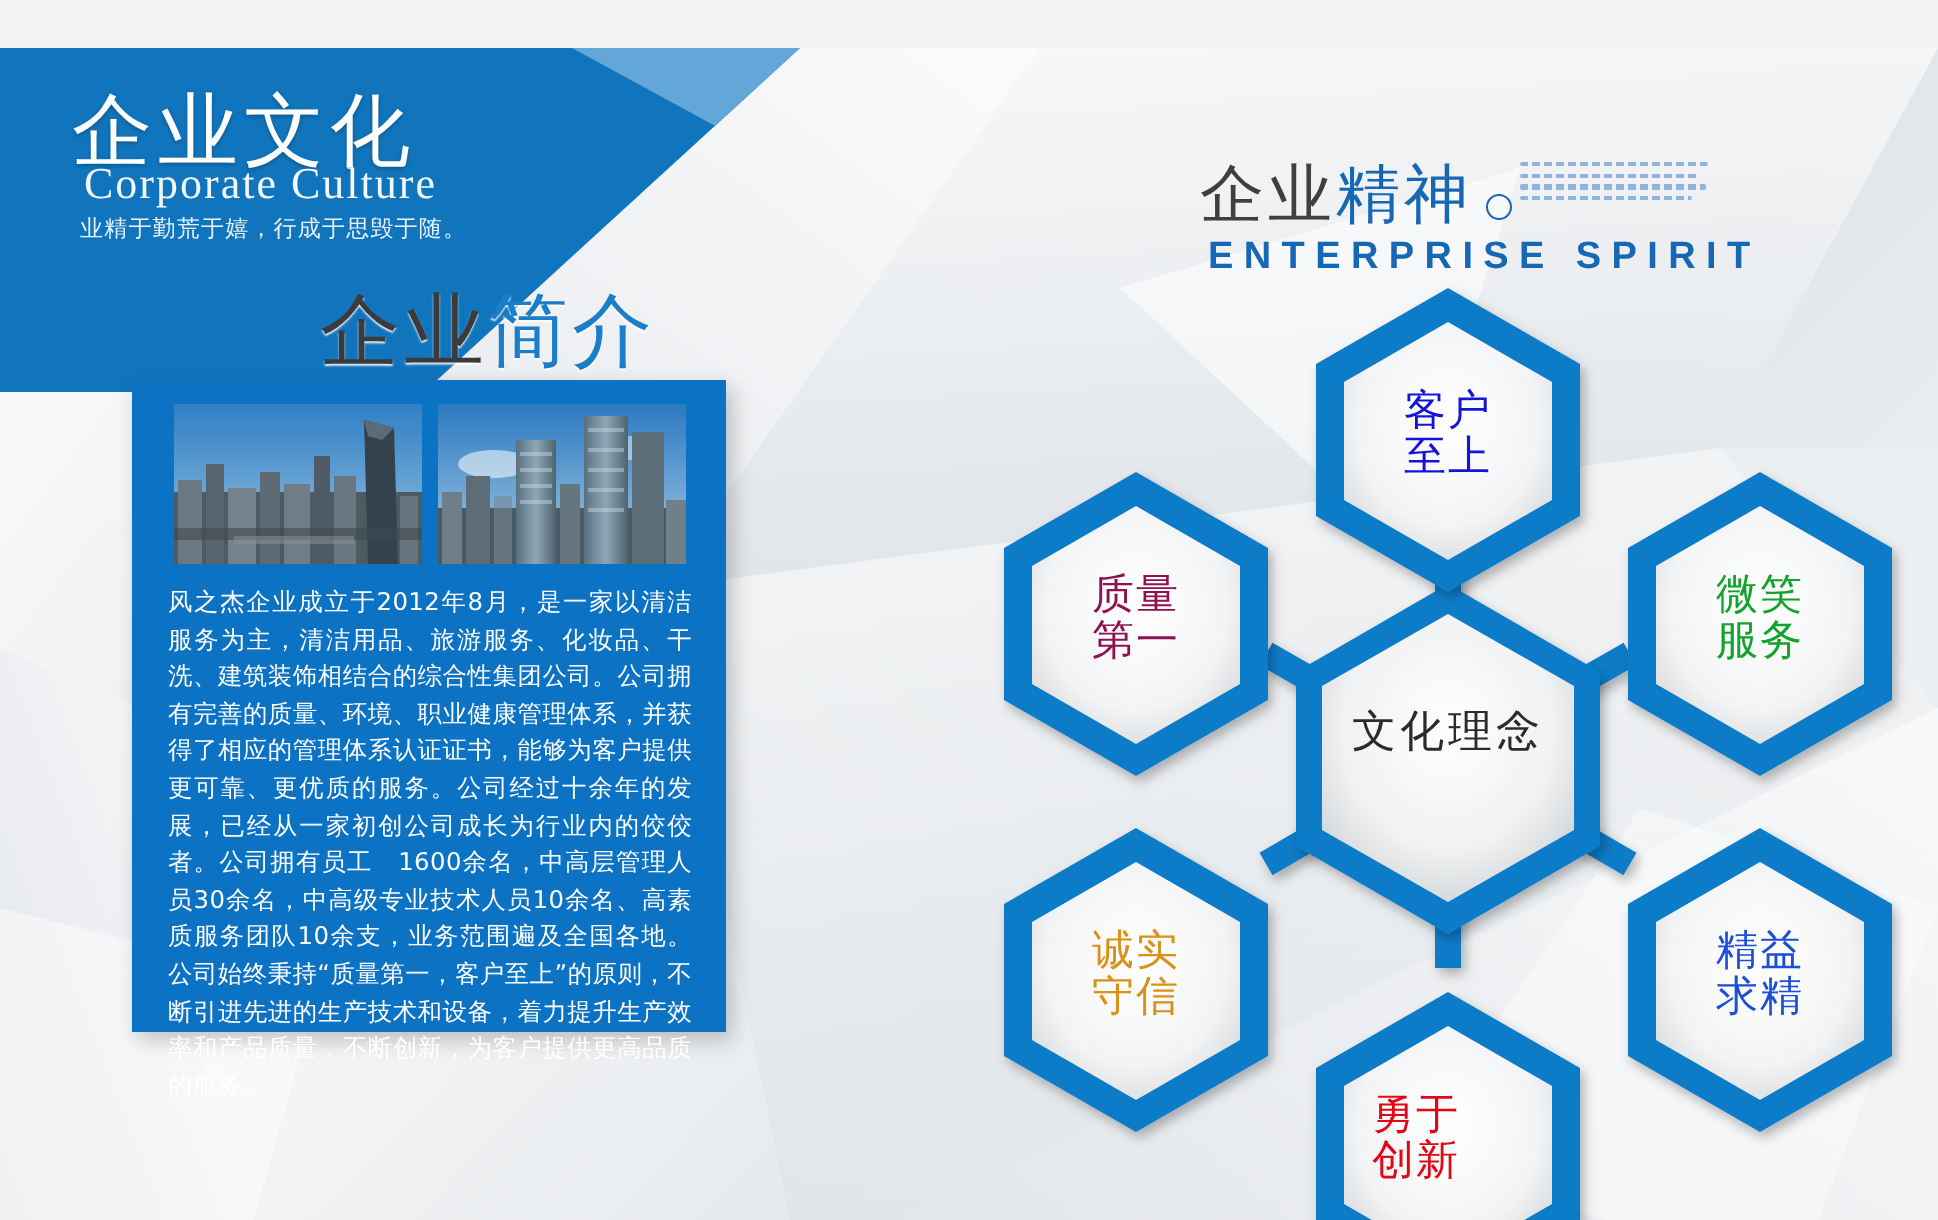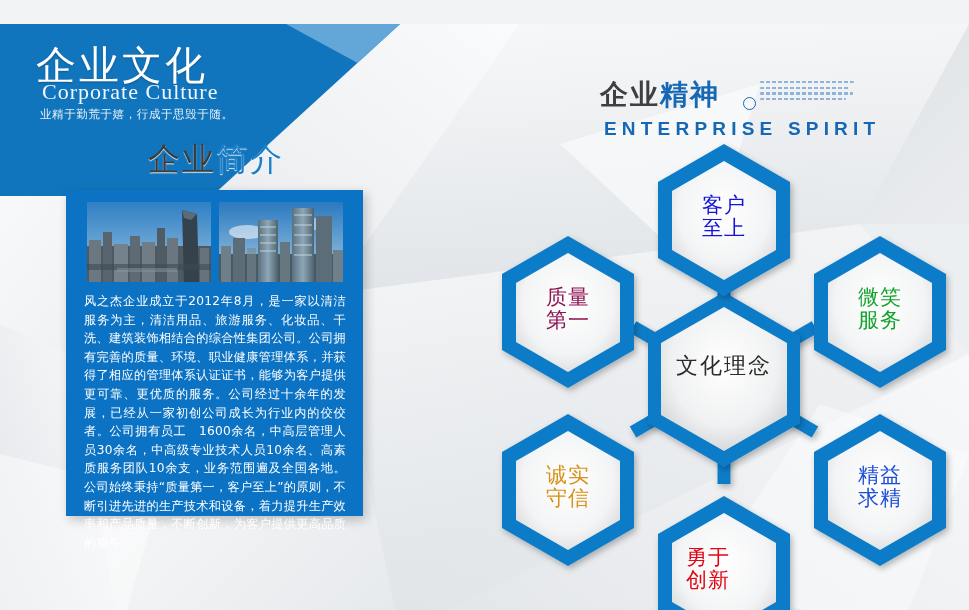--- a/index.html
+++ b/index.html
@@ -41,23 +41,23 @@
     font-size:22px;letter-spacing:1px;color:#f2f7fb;
   }
   .cc-motto{
     position:absolute;left:40px;top:83px;
     font-family:"DejaVu Sans","Liberation Sans",sans-serif;
     font-size:11.5px;letter-spacing:.6px;color:#e8f1f8;
   }
 
   
   .intro-head{
-    position:absolute;left:148px;top:114px;
-    font-family:"DejaVu Sans","Liberation Sans",sans-serif;
-    font-size:32px;font-weight:400;letter-spacing:2px;
+    position:absolute;left:160px;top:114px;
+    font-family:"DejaVu Sans","Liberation Sans",sans-serif;
+    font-size:40px;font-weight:400;letter-spacing:2px;
     text-shadow:0 1px 1px rgba(255,255,255,.9);
   }
   .intro-head .dark{color:#3b3b3b;}
   .intro-head .blue{color:#1a7ec9;}
 
   
   .card{
     position:absolute;left:66px;top:166px;width:297px;height:326px;
     background:#0b72c4;
     box-shadow:3px 4px 10px rgba(0,0,0,.22);
@@ -70,21 +70,21 @@
     font-family:"DejaVu Sans","Liberation Sans",sans-serif;
     font-size:12.2px;line-height:18.6px;color:#ffffff;
     text-align:justify;letter-spacing:.2px;
   }
 
   
   .spirit-head{position:absolute;left:600px;top:52px;width:320px;height:62px;}
   .spirit-cn{
     position:absolute;left:0;top:0;
     font-family:"DejaVu Sans","Liberation Sans",sans-serif;
-    font-size:28px;font-weight:700;letter-spacing:2px;
+    font-size:32px;font-weight:400;letter-spacing:2px;
   }
   .spirit-cn .dark{color:#3f3f3f;}
   .spirit-cn .blue{color:#1668b5;}
   .spirit-mark{
     position:absolute;left:143px;top:21px;width:11px;height:11px;
     border:1.6px solid #1668b5;border-radius:50%;
   }
   .spirit-en{
     position:absolute;left:4px;top:42px;
     font-family:"Liberation Sans","DejaVu Sans",sans-serif;

